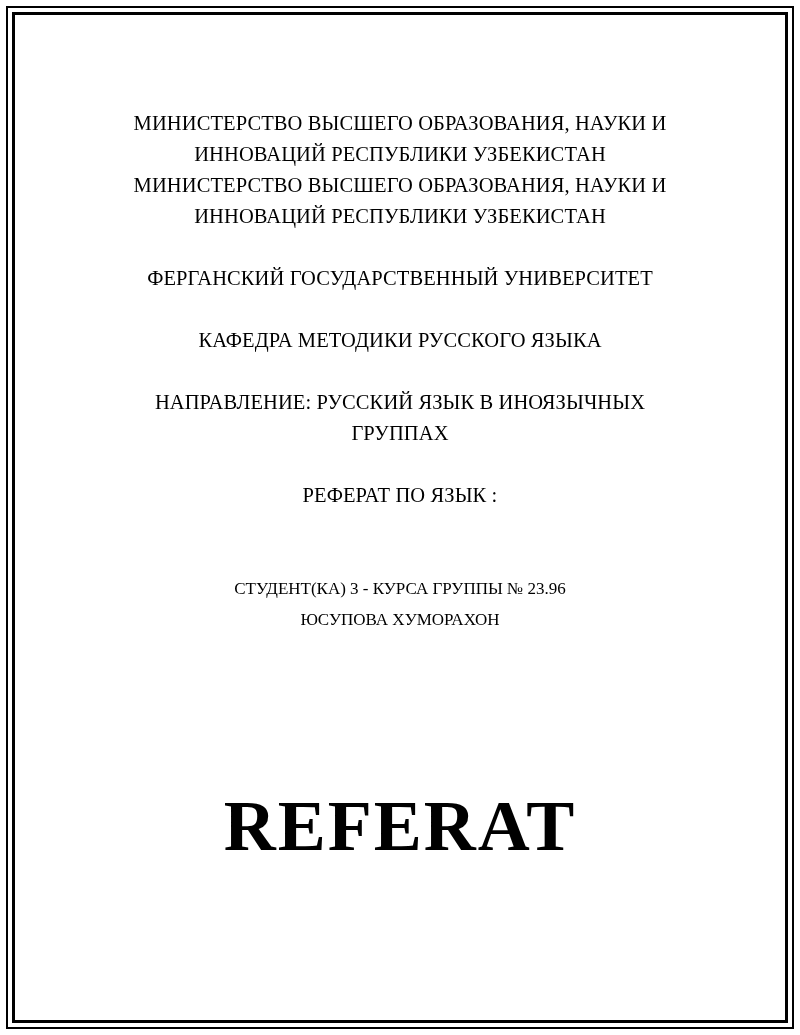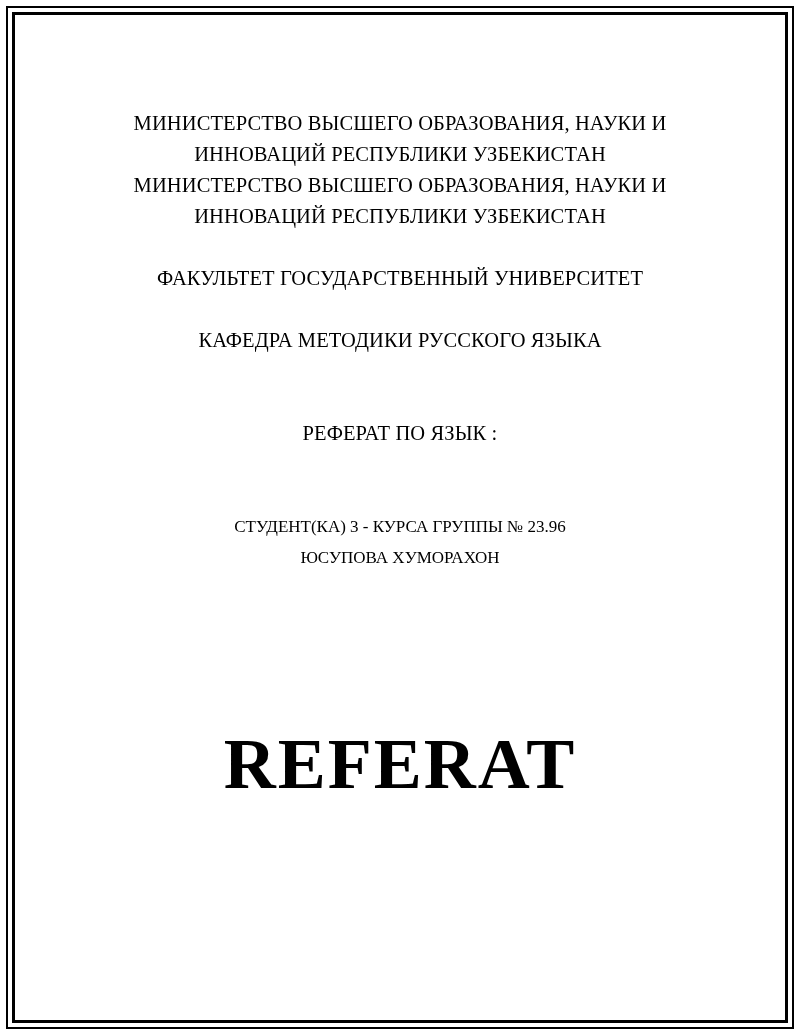--- a/index.html
+++ b/index.html
@@ -112,31 +112,35 @@
     <div class="block">
       <p class="line">МИНИСТЕРСТВО ВЫСШЕГО ОБРАЗОВАНИЯ, НАУКИ И</p>
       <p class="line">ИННОВАЦИЙ РЕСПУБЛИКИ УЗБЕКИСТАН</p>
       <p class="line">МИНИСТЕРСТВО ВЫСШЕГО ОБРАЗОВАНИЯ, НАУКИ И</p>
       <p class="line">ИННОВАЦИЙ РЕСПУБЛИКИ УЗБЕКИСТАН</p>
     </div>
 
     <div class="gap-block"></div>
 
     <div class="block">
-      <p class="line">ФАКУЛЬТЕТ ГОСУДАРСТВЕННЫЙ УНИВЕРСИТЕТ</p>
+      <p class="line">ФЕРГАНСКИЙ ГОСУДАРСТВЕННЫЙ УНИВЕРСИТЕТ</p>
     </div>
 
     <div class="gap-block"></div>
 
     <div class="block">
       <p class="line">КАФЕДРА МЕТОДИКИ РУССКОГО ЯЗЫКА</p>
     </div>
 
     <div class="gap-block"></div>
 
+    <div class="block">
+      <p class="line">НАПРАВЛЕНИЕ: РУССКИЙ ЯЗЫК В ИНОЯЗЫЧНЫХ</p>
+      <p class="line">ГРУППАХ</p>
+    </div>
 
     <div class="gap-block"></div>
 
     <div class="block">
       <p class="line">РЕФЕРАТ ПО ЯЗЫК :</p>
     </div>
 
     <div class="gap-block"></div>
 
 

